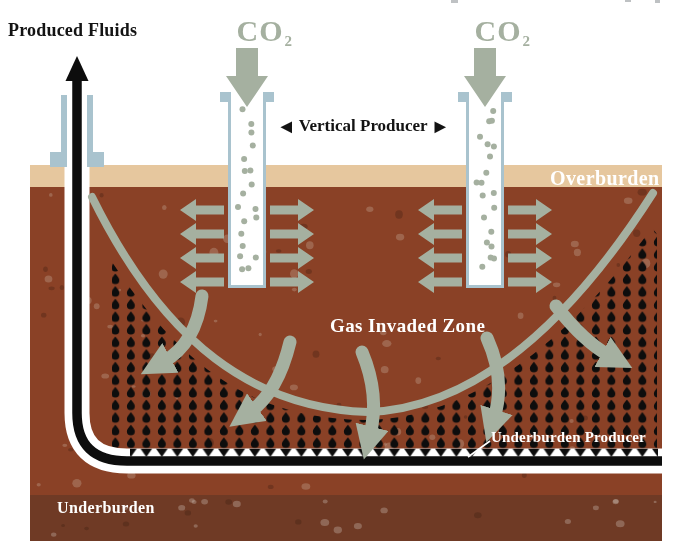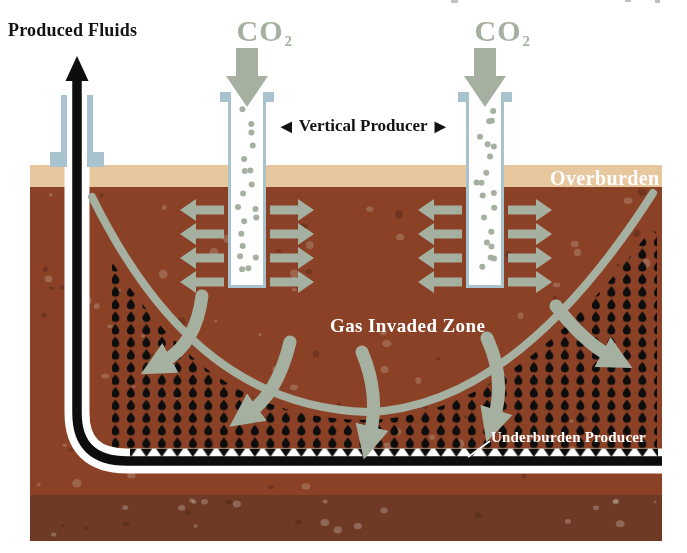--- a/index.html
+++ b/index.html
@@ -299,13 +299,14 @@
 
   <div class="lbl lbl-black vinj">
     <span class="tri">◀</span>
     <span>Vertical Producer</span>
     <span class="tri">▶</span>
   </div>
 
   <div class="lbl lbl-white overb">Overburden</div>
   <div class="lbl lbl-white gaszone">Gas Invaded Zone</div>
   <div class="lbl lbl-white hprod">Underburden Producer</div>
+  <div class="lbl lbl-white underb">Underburden</div>
 </div>
 
 </body></html>

